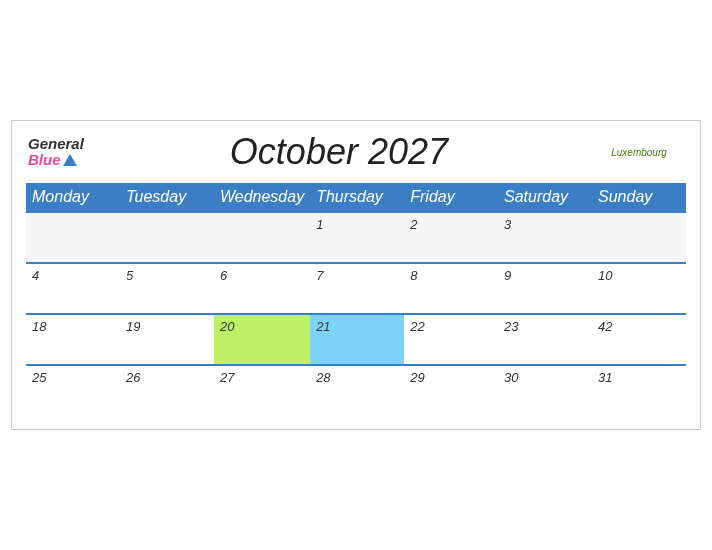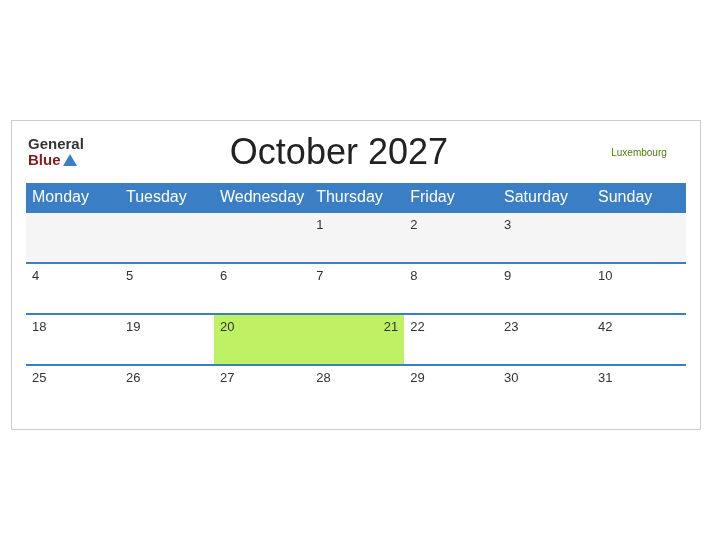--- a/index.html
+++ b/index.html
@@ -10,20 +10,21 @@
       font-family: Arial, Helvetica, sans-serif;
       display: flex;
       align-items: center;
       justify-content: center;
     }
     .calendar-container {
       width: 690px;
       background: #fff;
       border: 1px solid #ccc;
       padding: 10px 14px 14px 14px;
+      font-style: italic;
     }
     .calendar-header {
       display: flex;
       align-items: center;
       justify-content: space-between;
       margin-bottom: 10px;
       padding: 0 2px;
     }
     .logo {
       display: flex;
@@ -31,21 +32,21 @@
       line-height: 1.1;
     }
     .logo-general {
       font-size: 15px;
       font-weight: bold;
       color: #333;
     }
     .logo-blue {
       font-size: 15px;
       font-weight: bold;
-      color: #7f1d1d;
+      color: #ec4899;
       display: flex;
       align-items: center;
     }
     .logo-triangle {
       width: 0;
       height: 0;
       border-left: 7px solid transparent;
       border-right: 7px solid transparent;
       border-bottom: 12px solid #3a7ec6;
       display: inline-block;
@@ -147,21 +148,21 @@
           <td style="background: rgb(255, 255, 255);"><span class="day-num">6</span></td>
           <td style="background: rgb(255, 255, 255);"><span class="day-num">7</span></td>
           <td style="background: rgb(255, 255, 255);"><span class="day-num">8</span></td>
           <td style="background: rgb(255, 255, 255);"><span class="day-num">9</span></td>
           <td style="background: rgb(255, 255, 255);"><span class="day-num">10</span></td>
         </tr>
         <tr>
           <td style="background: rgb(255, 255, 255);"><span class="day-num">18</span></td>
           <td style="background: rgb(255, 255, 255);"><span class="day-num">19</span></td>
           <td style="background: #bef264;"><span class="day-num">20</span></td>
-          <td style="background: #bef264; text-align: right;"><span class="day-num">21</span></td>
+          <td style="background: #7dd3fc;"><span class="day-num">21</span></td>
           <td style="background: rgb(255, 255, 255);"><span class="day-num">22</span></td>
           <td style="background: rgb(255, 255, 255);"><span class="day-num">23</span></td>
           <td style="background: rgb(255, 255, 255);"><span class="day-num">42</span></td>
         </tr>
         <tr>
           <td><span class="day-num">25</span></td>
           <td><span class="day-num">26</span></td>
           <td><span class="day-num">27</span></td>
           <td><span class="day-num">28</span></td>
           <td><span class="day-num">29</span></td>

